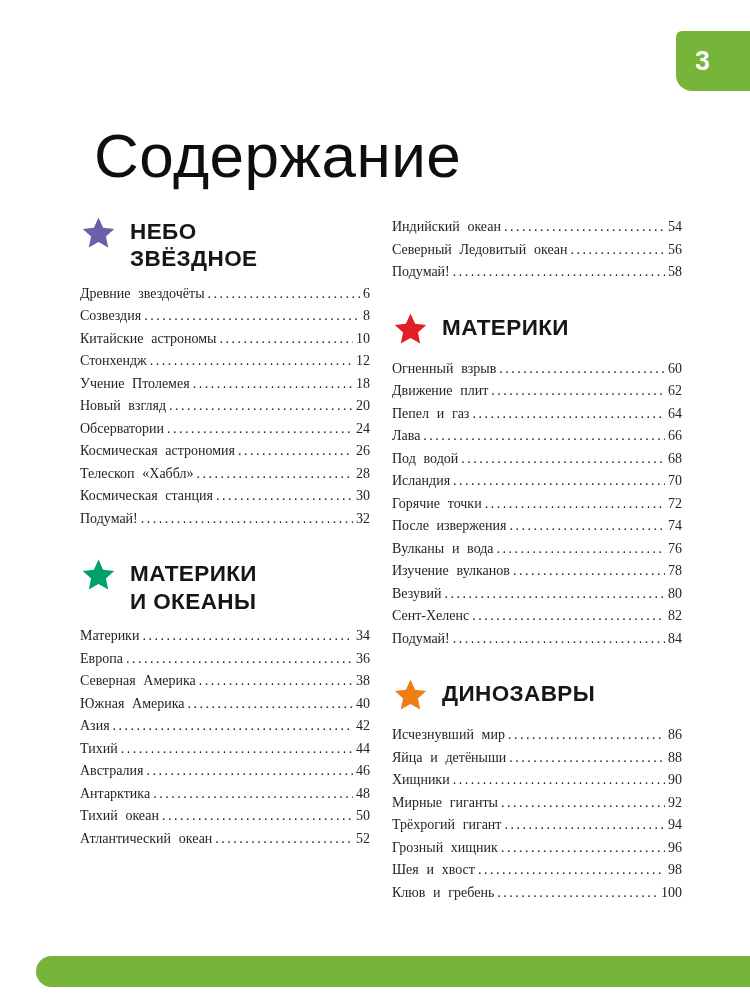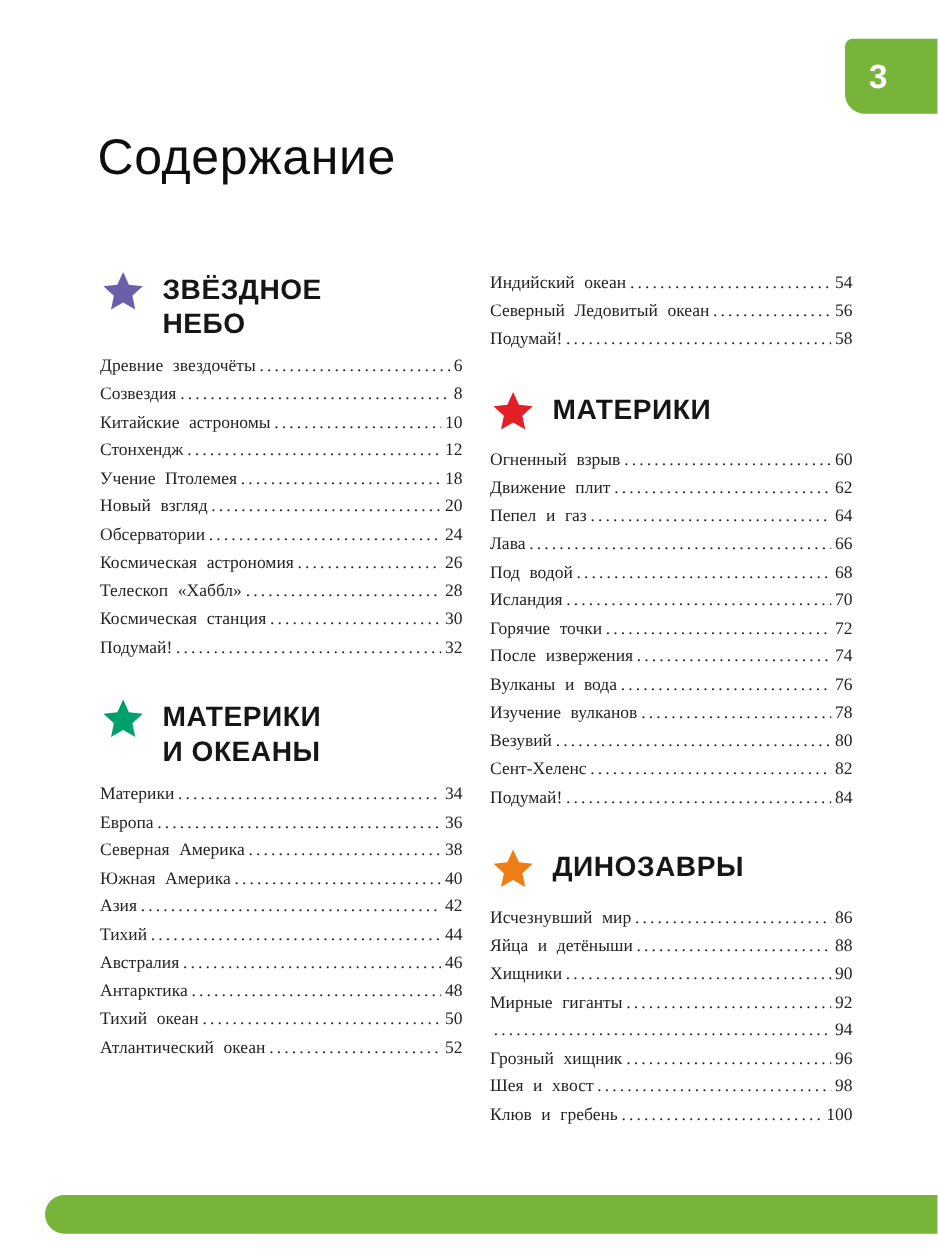--- a/index.html
+++ b/index.html
@@ -9,22 +9,22 @@
     width:750px; height:1000px; position:relative; background:#ffffff;
     font-family:"Liberation Sans", sans-serif; overflow:hidden;
   }
   .page-tab {
     position:absolute; top:31px; right:0; width:74px; height:60px;
     background:var(--green); border-radius:6px 0 0 16px;
     display:flex; align-items:center; padding-left:19px;
     color:#ffffff; font-size:27px; font-weight:bold;
   }
   .page-title {
-    position:absolute; left:78px; top:104px; margin:0;
-    font-size:40px; font-weight:500; color:#0e0e0e; letter-spacing:0.5px;
+    position:absolute; left:78px; top:104px; margin:16px;
+    font-size:62px; font-weight:500; color:#0e0e0e; letter-spacing:0.5px;
   }
   .columns {
     position:absolute; left:80px; top:216px; width:602px;
     display:flex; gap:22px;
   }
   .column { flex:1 1 0; min-width:0; }
   .section-header {
     display:flex; gap:13px; align-items:flex-start;
     margin:30px 0 10px 0;
   }
@@ -61,22 +61,22 @@
 
 <h1 class="page-title">Содержание</h1>
 
 <div class="columns">
   <div class="column">
       <div class="section-header first">
         <span class="header-star"><svg width="37" height="37" viewBox="0 0 24 24">
             <path fill="#6a5fa8" d="M12 1.7 15 8.3l7.2.8-5.4 4.9 1.5 7.1L12 17.5l-6.3 3.6 1.5-7.1L1.8 9.1 9 8.3z"></path>
           </svg></span>
         <div class="header-lines">
+          <div>НЕБО</div>
           <div>ЗВЁЗДНОЕ</div>
-          <div>НЕБО</div>
         </div>
       </div>
       <div class="entry">
         <span class="entry-label">Древние звездочёты</span>
         <span class="dots"></span>
         <span class="entry-page">6</span>
       </div>
       <div class="entry">
         <span class="entry-label">Созвездия</span>
         <span class="dots"></span>
@@ -298,20 +298,21 @@
         <span class="entry-label">Хищники</span>
         <span class="dots"></span>
         <span class="entry-page">90</span>
       </div>
       <div class="entry">
         <span class="entry-label">Мирные гиганты</span>
         <span class="dots"></span>
         <span class="entry-page">92</span>
       </div>
       <div class="entry">
+        <span class="entry-label">Трёхрогий гигант</span>
         <span class="dots"></span>
         <span class="entry-page">94</span>
       </div>
       <div class="entry">
         <span class="entry-label">Грозный хищник</span>
         <span class="dots"></span>
         <span class="entry-page">96</span>
       </div>
       <div class="entry">
         <span class="entry-label">Шея и хвост</span>

